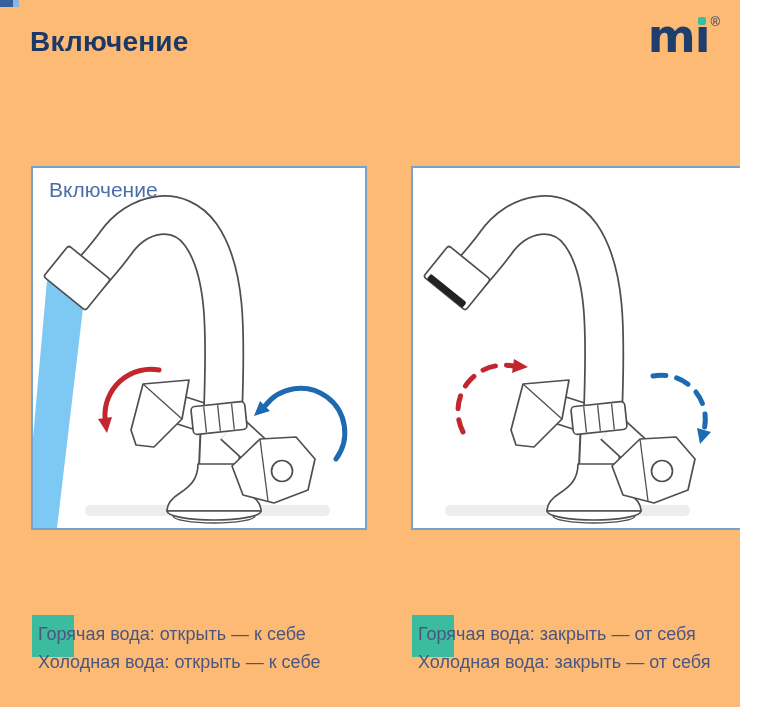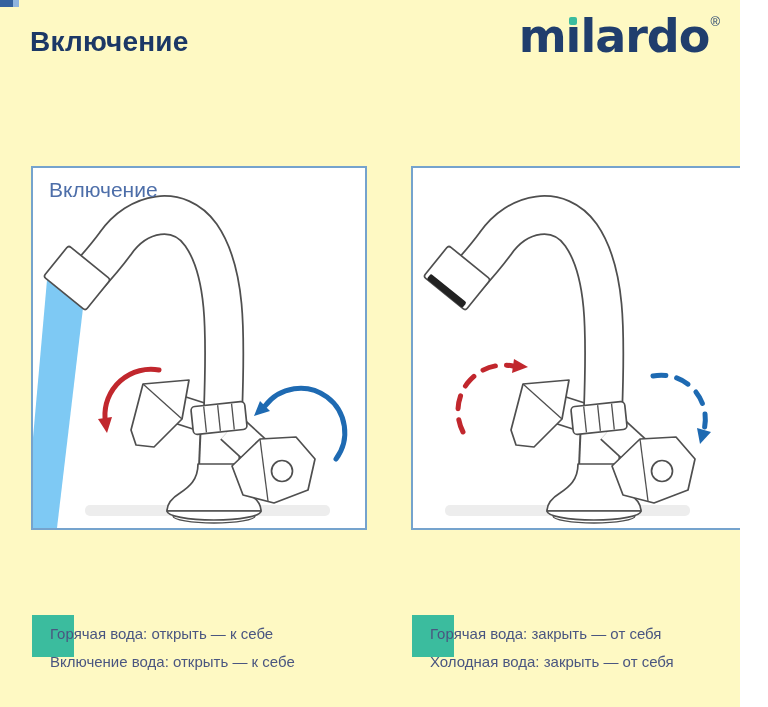--- a/index.html
+++ b/index.html
@@ -1,17 +1,17 @@
 <!DOCTYPE html>
 <html style="--title-navy: #1c3866; --logo-navy: #203e6d; --logo-dot-green: #3bbc9e; --panel-border-blue: #75a3cd; --panel-header-blue: #4d6ea9; --line-art-gray: #4f4f4f; --water-blue: #7ec9f4; --hot-red: #c1272d; --cold-blue: #1e6ab2; --legend-square-teal: #3bbc9e; --legend-text-slate: #4a5680; --shadow-gray: #ededed; --corner-artifact-blue: #35629f; --corner-artifact-light: #8fb4de;"><head>
 <meta charset="utf-8">
 <style>
   html,body{margin:0;padding:0;background:#ffffff;}
   .page{
-    position:relative;width:740px;height:707px;background:#fef9c3;overflow:hidden;
+    position:relative;width:740px;height:707px;background:#fdba74;overflow:hidden;
     font-family:"Liberation Sans", sans-serif;
   }
   .corner-artifact{
     position:absolute;left:0;top:0;width:19px;height:7px;
     background:linear-gradient(90deg, var(--corner-artifact-blue) 68%, var(--corner-artifact-light) 68%);
   }
   .title{
     position:absolute;left:30px;top:22px;
     font-size:28px;line-height:39px;font-weight:700;letter-spacing:.2px;
     color:var(--title-navy);
@@ -58,43 +58,42 @@
   .head-cold{fill:var(--cold-blue);stroke:none;}
 
   .legend{position:absolute;top:615px;width:360px;height:80px;}
   .legend.left{left:32px;}
   .legend.right{left:412px;}
   .legend-square{
     position:absolute;left:0;top:0;width:42px;height:42px;
     background:var(--legend-square-teal);z-index:0;
   }
   .legend-lines{
-    position:relative;z-index:1;margin-left:18px;padding-top:5px;
-    font-size:15px;line-height:28px;color:var(--legend-text-slate);white-space:nowrap;
+    position:relative;z-index:1;margin-left:6px;padding-top:5px;
+    font-size:18px;line-height:28px;color:var(--legend-text-slate);white-space:nowrap;
   }
 </style>
 </head>
 <body>
 
 <div class="page">
 
   <div class="corner-artifact"></div>
 
   <div class="title">
     <div>Включение</div>
   </div>
 
   <div class="logo">
     <div class="logo-text">
       <span>m</span>
       <span class="i-wrap">
         <span>ı</span>
         <span class="i-dot"></span>
       </span>
-      <span>lardo</span>
     </div>
     <div class="registered">®</div>
   </div>
 
   <div class="panel left">
     <div class="panel-header">Включение</div>
     <svg viewBox="0 0 332 360" preserveAspectRatio="none">
       <polygon class="water" points="14,112 50,140 24,360 -8,360"></polygon>
       <rect class="shadow" x="52" y="337" width="245" height="11" rx="5"></rect>
       <g>
@@ -186,21 +185,21 @@
         <path class="arrow-cold dashed" d="M 240,208 A 44,44 0 0 1 291,262"></path>
         <polygon class="head-cold" points="284,260 298,264 287,276"></polygon>
       </g>
     </svg>
   </div>
 
   <div class="legend left">
     <div class="legend-square"></div>
     <div class="legend-lines">
       <div>Горячая вода: открыть — к себе</div>
-      <div>Включение вода: открыть — к себе</div>
+      <div>Холодная вода: открыть — к себе</div>
     </div>
   </div>
 
   <div class="legend right">
     <div class="legend-square"></div>
     <div class="legend-lines">
       <div>Горячая вода: закрыть — от себя</div>
       <div>Холодная вода: закрыть — от себя</div>
     </div>
   </div>

